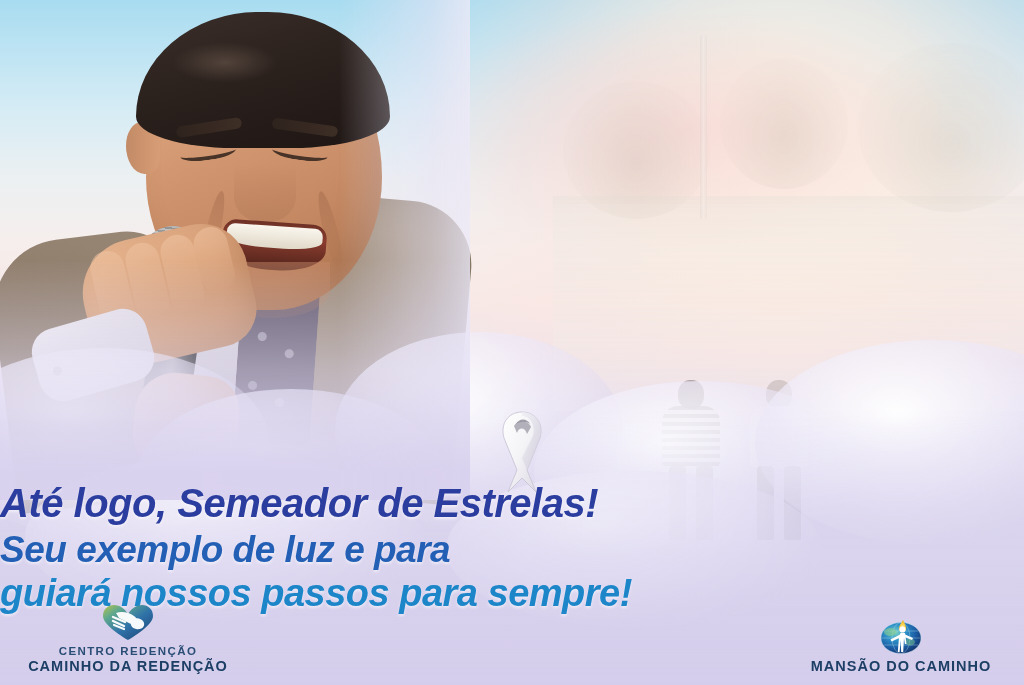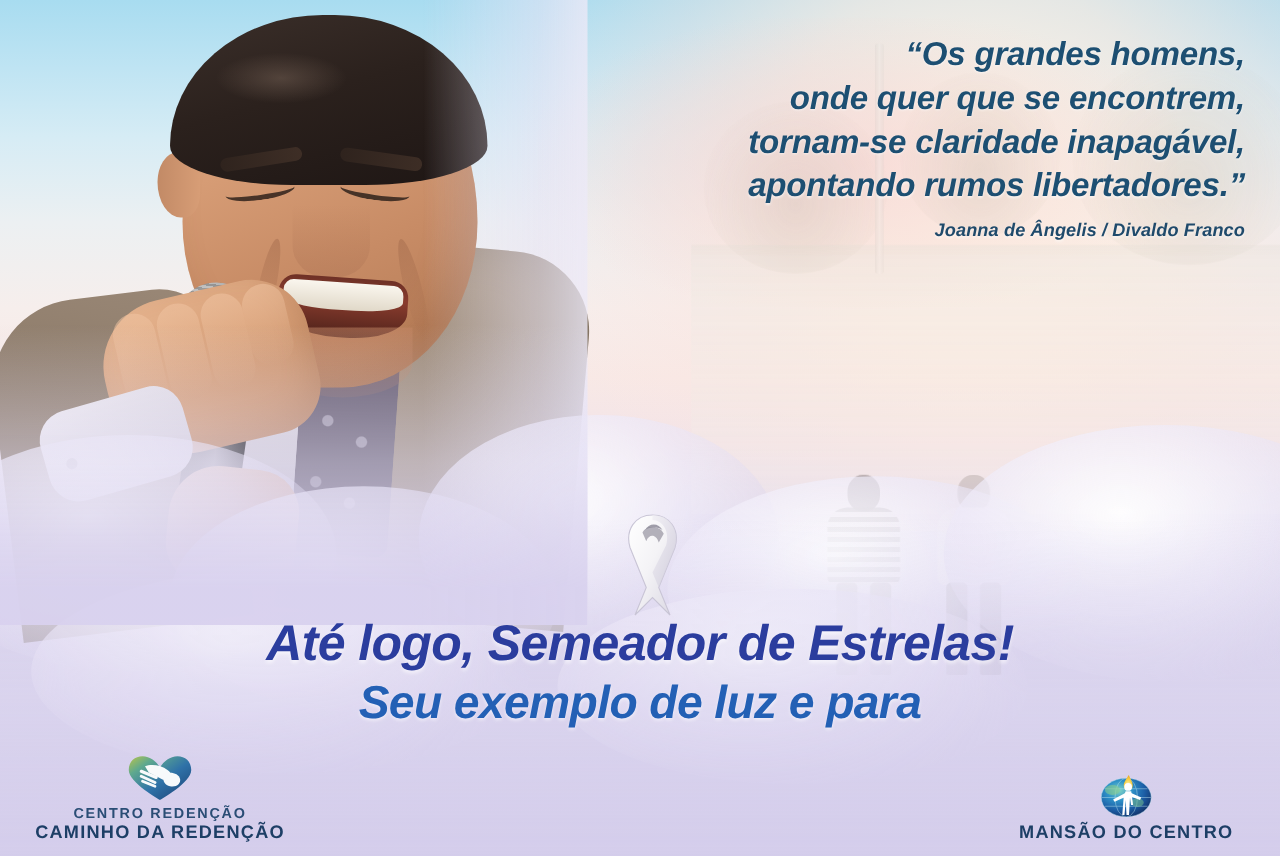--- a/index.html
+++ b/index.html
@@ -362,22 +362,22 @@
   .ribbon-wrap {
     position: absolute;
     left: 486px; top: 408px;
     width: 72px; height: 86px;
     z-index: 62;
   }
 
   
   .headline {
     position: absolute;
-    left: 0; right: 0; top: 495px;
-    text-align: center;
+    left: 0; right: 0; top: 483px;
+    text-align: left;
     z-index: 62;
   }
   .hl {
     font-style: italic;
     font-weight: bold;
     line-height: 1.0;
     letter-spacing: -0.5px;
     text-shadow: 0 2px 3px rgba(255,255,255,0.55);
   }
   .hl1 { font-size: 40px; color: #2b3d9e; }
@@ -487,27 +487,20 @@
     <div class="puff" style="left:-2%;top:18%;width:30%;height:46%;"></div>
     <div class="puff" style="left:16%;top:28%;width:28%;height:44%;"></div>
     <div class="puff" style="left:34%;top:14%;width:26%;height:48%;"></div>
     <div class="puff" style="left:52%;top:26%;width:30%;height:44%;"></div>
     <div class="puff" style="left:72%;top:16%;width:32%;height:50%;"></div>
     <div class="puff" style="left:6%;top:44%;width:36%;height:40%;"></div>
     <div class="puff" style="left:44%;top:48%;width:34%;height:38%;"></div>
     <div class="sheet"></div>
   </div>
 
-  <div class="quote">
-    <div class="quote-line">“Os grandes homens,</div>
-    <div class="quote-line">onde quer que se encontrem,</div>
-    <div class="quote-line">tornam-se claridade inapagável,</div>
-    <div class="quote-line">apontando rumos libertadores.”</div>
-    <div class="quote-attrib">Joanna de Ângelis / Divaldo Franco</div>
-  </div>
 
   <div class="ribbon-wrap">
     <svg width="72" height="86" viewBox="0 0 72 86" aria-hidden="true">
       <defs>
         <linearGradient id="ribGrad" x1="0" y1="0" x2="1" y2="1">
           <stop offset="0%" stop-color="#ffffff"></stop>
           <stop offset="48%" stop-color="#f4f3f6"></stop>
           <stop offset="100%" stop-color="#d9d6e2"></stop>
         </linearGradient>
         <linearGradient id="ribGradD" x1="0" y1="0" x2="1" y2="1">
@@ -520,20 +513,21 @@
         <path d="M36 4 C50 4 58 16 54 30 L41 62 L36 50 L47 28 C50 17 44 8 36 8 Z" fill="url(#ribGradD)" opacity="0.75"></path>
         <path d="M30 16 C33 10 41 10 44 16 C40 13 34 13 30 16 Z" fill="#6f6b7c" opacity="0.65"></path>
         <path d="M28 18 C31 12 42 12 45 19 L41 26 C39 19 33 19 31 25 Z" fill="#7a7687" opacity="0.55"></path>
       </g>
     </svg>
   </div>
 
   <div class="headline">
     <div class="hl hl1">Até logo, Semeador de Estrelas!</div>
     <div class="hl hl2">Seu exemplo de luz e para</div>
+    <div class="hl hl3">guiará nossos passos para sempre!</div>
   </div>
 
   <div class="logo-left">
     <svg class="logo-mark" width="58" height="40" viewBox="0 0 58 40" aria-hidden="true">
       <defs>
         <linearGradient id="heartG" x1="0" y1="0" x2="1" y2="1">
           <stop offset="0%" stop-color="#b9c44a"></stop>
           <stop offset="22%" stop-color="#5fa98e"></stop>
           <stop offset="55%" stop-color="#2f72a8"></stop>
           <stop offset="100%" stop-color="#1a3f72"></stop>
@@ -578,16 +572,16 @@
       <ellipse cx="13" cy="18" rx="6" ry="4" fill="#86c98f" opacity="0.6"></ellipse>
       <ellipse cx="33" cy="28" rx="5" ry="3.5" fill="#7bc48a" opacity="0.5"></ellipse>
       <path d="M26 6 C23.5 10 22 12 22 14.5 C22 16.6 23.6 18 25.6 18 C27.6 18 29.2 16.6 29.2 14.5 C29.2 12 27.8 10 26 6 Z" fill="url(#flameG)"></path>
       <g fill="#ffffff">
         <circle cx="25.5" cy="15.5" r="3.1"></circle>
         <path d="M23.5 19 L28 19 L29.5 30 L27.8 30 L27 24 L26.2 38 L24.2 38 L23.6 26 L22.6 38 L20.8 38 L22 23 Z"></path>
         <path d="M24 20 L13.5 25.5 L14.6 27.4 L25 22.8 Z"></path>
         <path d="M27 20 L36 24 L35 26 L26 22.6 Z"></path>
       </g>
     </svg>
-    <div class="logo-txt-lg">MANSÃO DO CENTRO</div>
+    <div class="logo-txt-lg">MANSÃO DO CAMINHO</div>
   </div>
 
 </div>
 
 </body></html>

